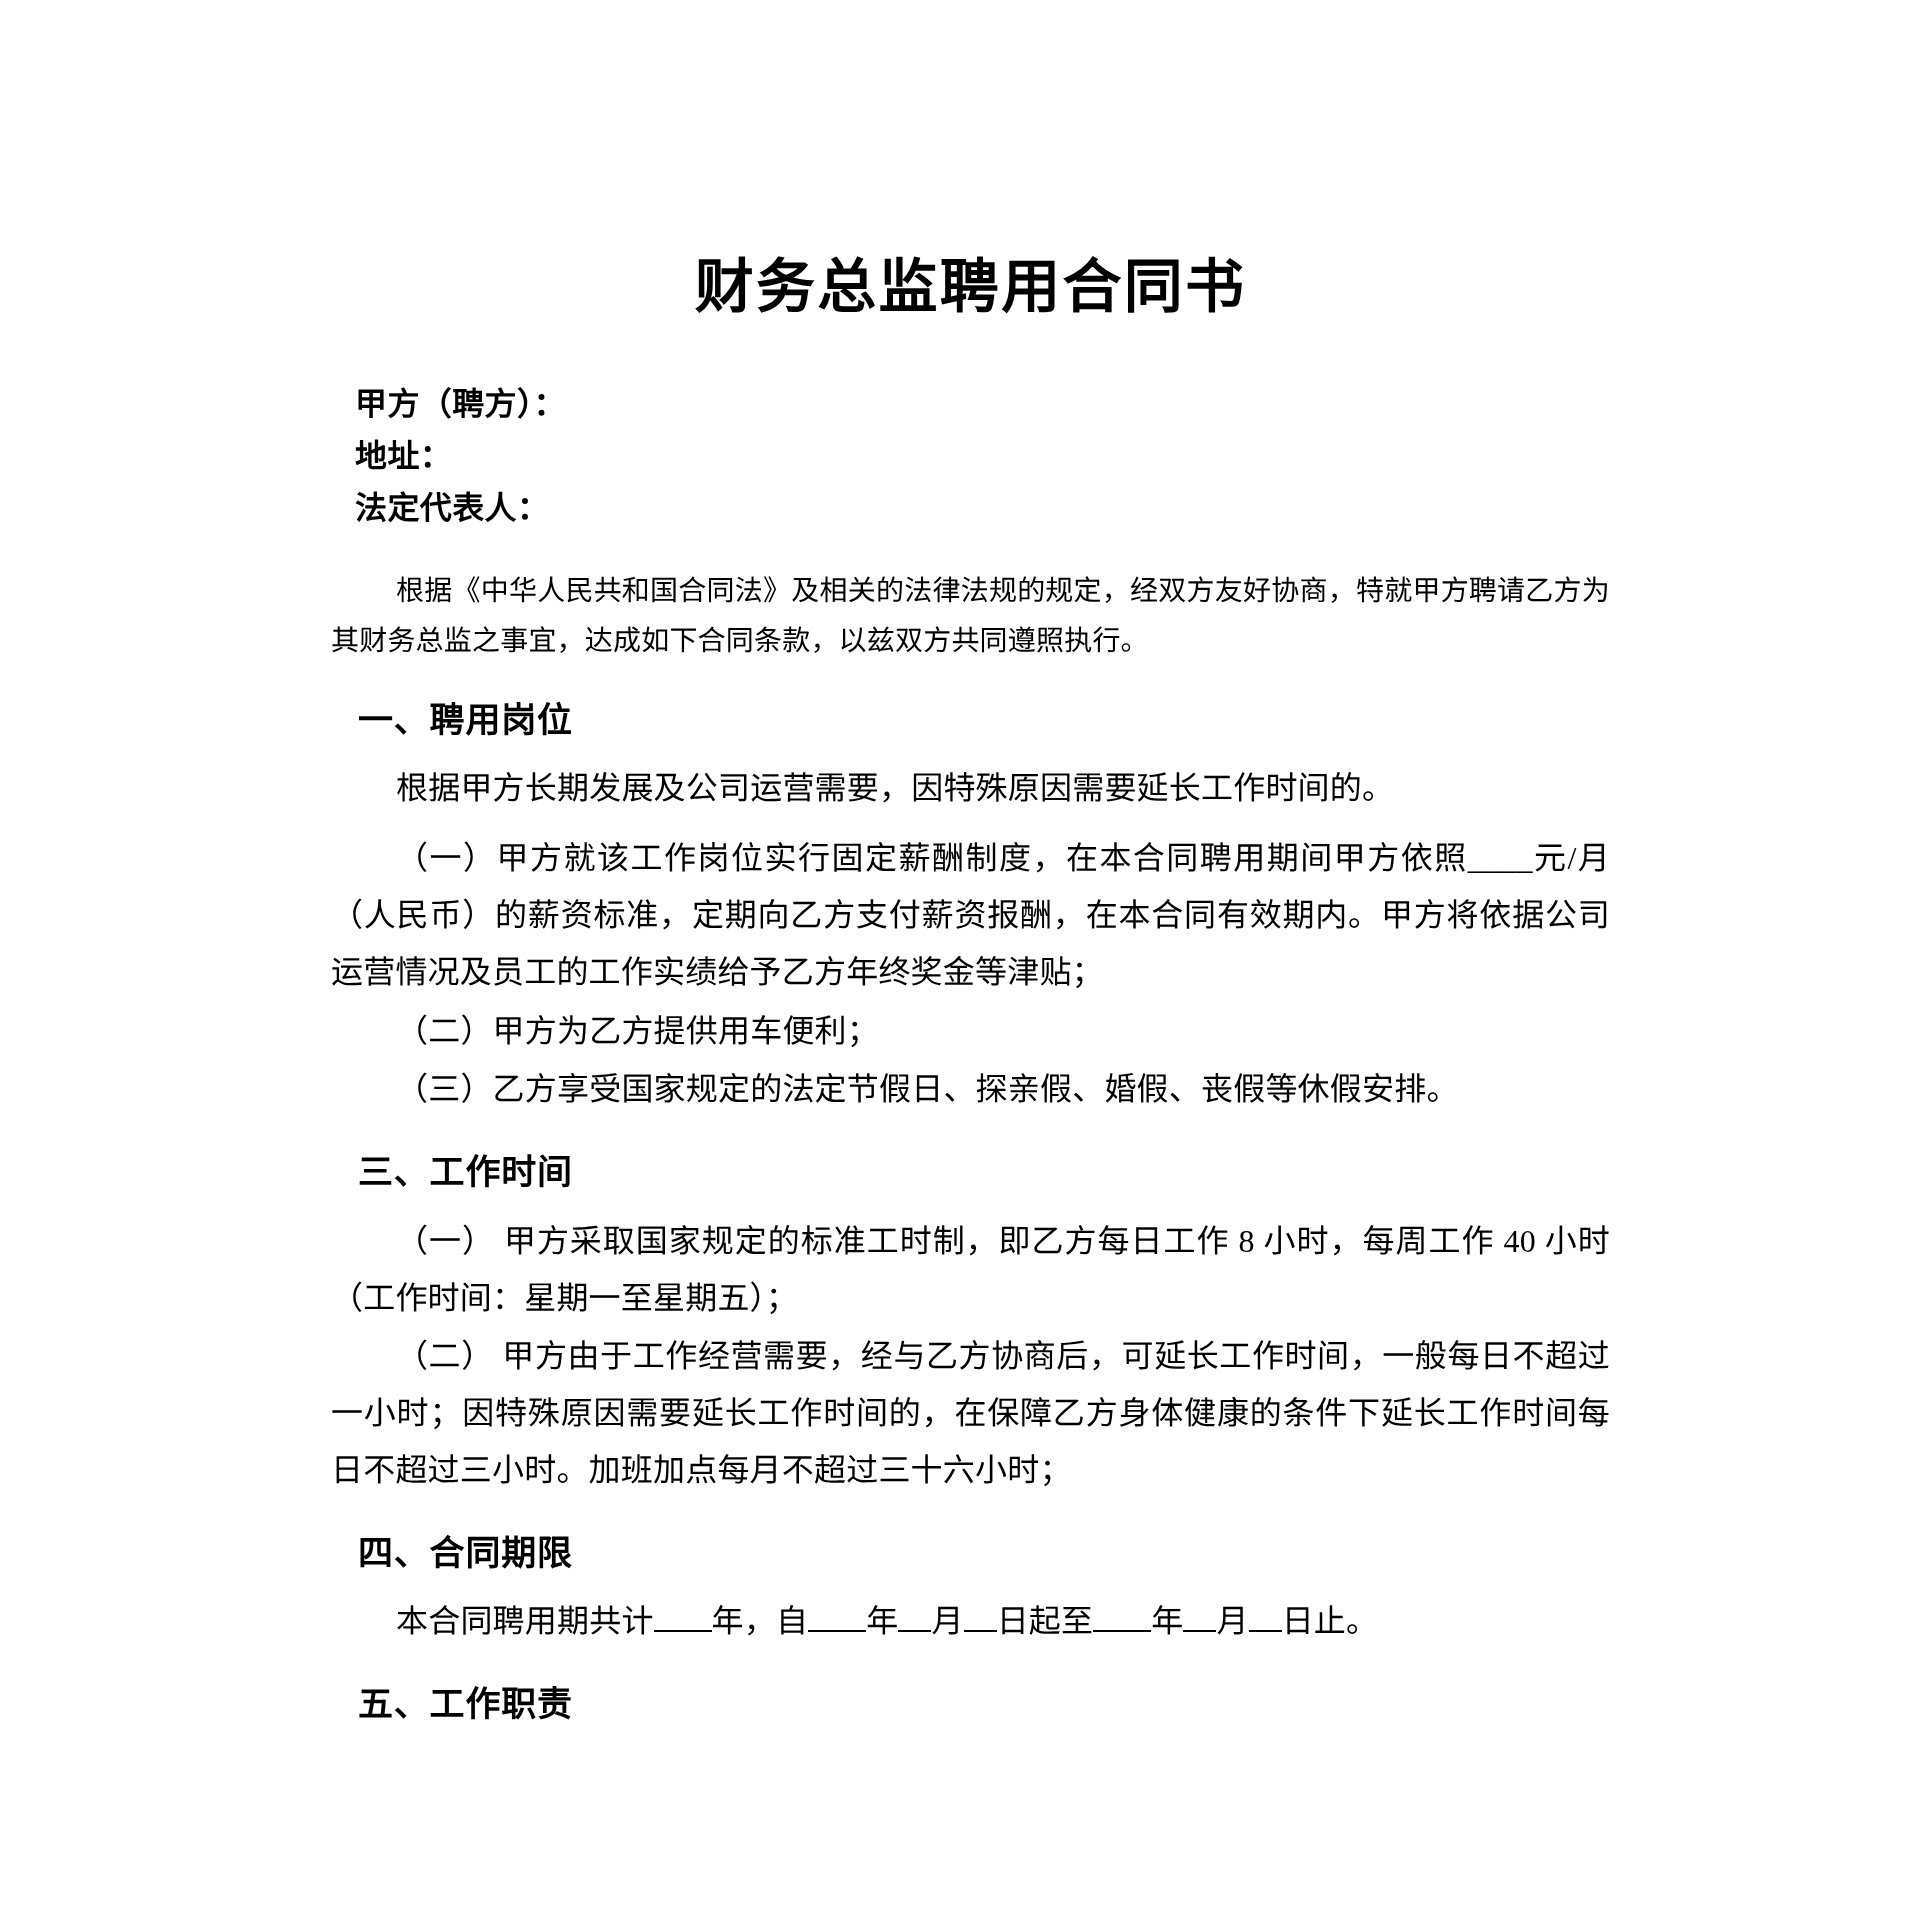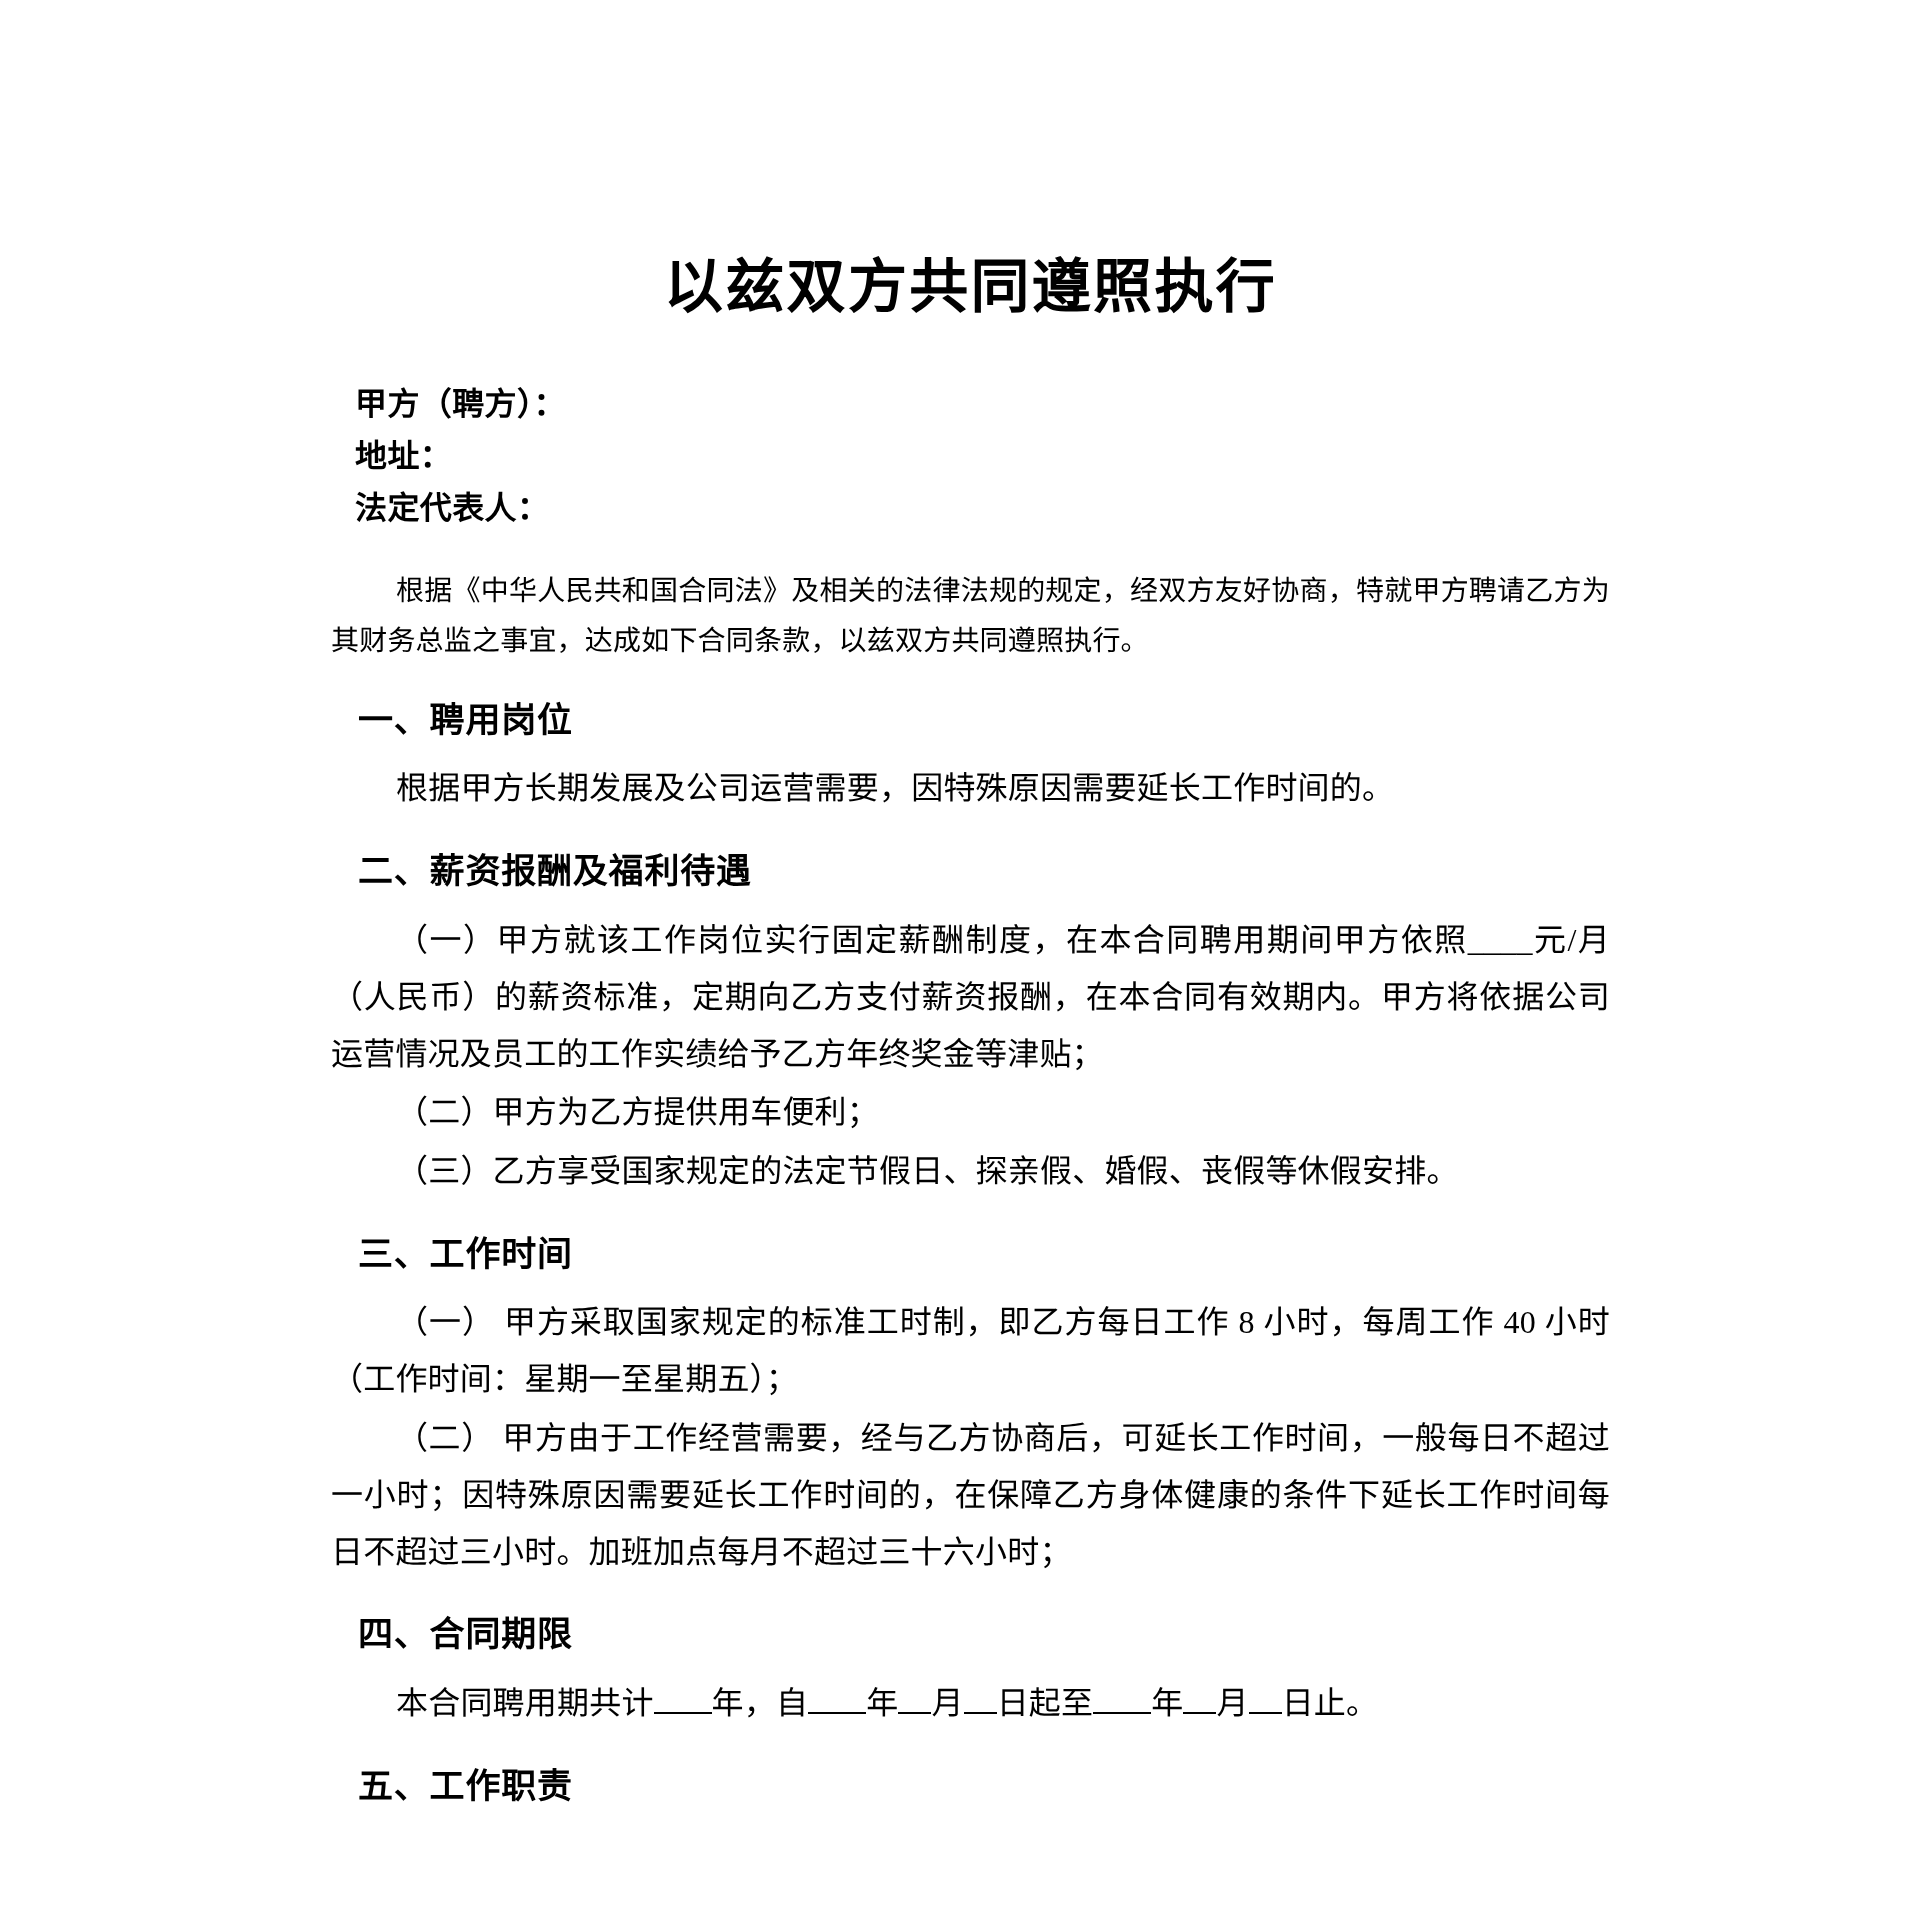--- a/index.html
+++ b/index.html
@@ -101,38 +101,35 @@
   .blank.w-sm { width: 33px; }
   .blank.w-md { width: 58px; }
 </style>
 </head>
 <body>
 
 <div class="page">
 
   <div class="content">
 
-    <h1 class="doc-title">以兹双方共同遵照执行</h1>
+    <h1 class="doc-title">财务总监聘用合同书</h1>
 
     <div class="party-block">
       <div class="party-line">甲方（聘方）：</div>
       <div class="party-line">地址：</div>
       <div class="party-line">法定代表人：</div>
     </div>
 
     <p class="intro">根据《中华人民共和国合同法》及相关的法律法规的规定，经双方友好协商，特就甲方聘请乙方为其财务总监之事宜，达成如下合同条款，以兹双方共同遵照执行。</p>
 
     <div class="sec-heading">
       <span class="num">一、</span><span>聘用岗位</span>
     </div>
     <p class="body-para lead">根据甲方长期发展及公司运营需要，因特殊原因需要延长工作时间的。</p>
 
-    <div class="sec-heading">
-      <span class="num">二、</span><span>薪资报酬及福利待遇</span>
-    </div>
     <p class="body-para lead">（一）甲方就该工作岗位实行固定薪酬制度，在本合同聘用期间甲方依照____元/月（人民币）的薪资标准，定期向乙方支付薪资报酬，在本合同有效期内。甲方将依据公司运营情况及员工的工作实绩给予乙方年终奖金等津贴；</p>
     <p class="body-para tight">（二）甲方为乙方提供用车便利；</p>
     <p class="body-para tight">（三）乙方享受国家规定的法定节假日、探亲假、婚假、丧假等休假安排。</p>
 
     <div class="sec-heading">
       <span class="num">三、</span><span>工作时间</span>
     </div>
     <p class="body-para lead">（一） 甲方采取国家规定的标准工时制，即乙方每日工作 8 小时，每周工作 40 小时（工作时间：星期一至星期五）；</p>
     <p class="body-para tight">（二） 甲方由于工作经营需要，经与乙方协商后，可延长工作时间，一般每日不超过一小时；因特殊原因需要延长工作时间的，在保障乙方身体健康的条件下延长工作时间每日不超过三小时。加班加点每月不超过三十六小时；</p>
 

